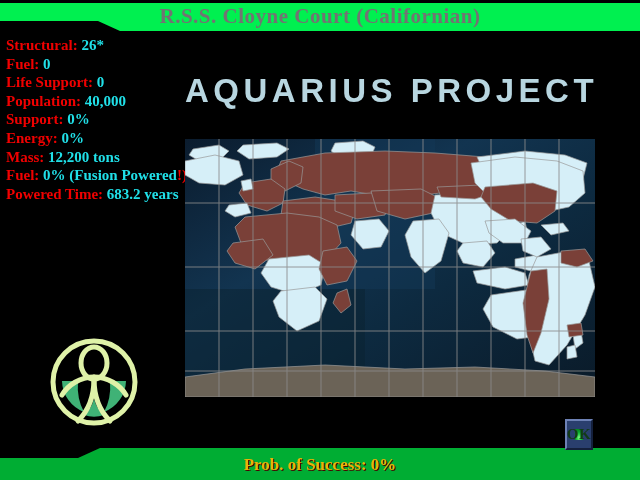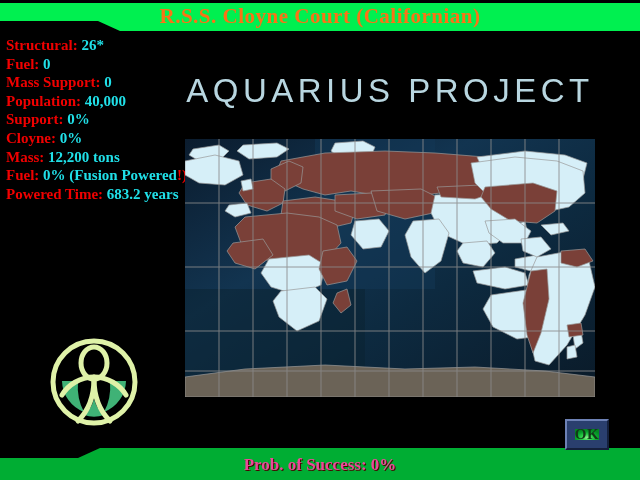--- a/index.html
+++ b/index.html
@@ -28,21 +28,21 @@
   }
   #title-text {
     position: absolute;
     left: 0;
     top: 4px;
     width: 640px;
     text-align: center;
     font-family: "Liberation Serif", "DejaVu Serif", serif;
     font-size: 21px;
     font-weight: bold;
-    color: #f97316;
+    color: #737373;
     letter-spacing: 0.5px;
     white-space: nowrap;
   }
 
   
   #stats {
     position: absolute;
     left: 6px;
     top: 36px;
     width: 210px;
@@ -65,21 +65,21 @@
 
   
   #project-heading {
     position: absolute;
     left: 185px;
     top: 72px;
     width: 410px;
     text-align: center;
     font-family: "Liberation Sans", "DejaVu Sans", sans-serif;
     font-size: 33px;
-    font-weight: 400;
+    font-weight: 700;
     letter-spacing: 4.5px;
     color: #b8d6e0;
     white-space: nowrap;
   }
 
   
   #map-frame {
     position: absolute;
     left: 185px;
     top: 139px;
@@ -115,31 +115,31 @@
   }
   #status-text {
     position: absolute;
     left: 0;
     top: 455px;
     width: 640px;
     text-align: center;
     font-family: "Liberation Serif", "DejaVu Serif", serif;
     font-size: 17px;
     font-weight: bold;
-    color: #ec4899;
+    color: #eab308;
     text-shadow: 1px 1px 0 #4a0000;
     white-space: nowrap;
   }
 
   
   #ok-button {
     position: absolute;
     left: 565px;
     top: 419px;
-    width: 44px;
+    width: 28px;
     height: 31px;
     background: #2a3f6e;
     border-top: 2px solid #6d81b5;
     border-left: 2px solid #6d81b5;
     border-right: 2px solid #14203c;
     border-bottom: 2px solid #14203c;
     box-sizing: border-box;
     padding: 8px;
     cursor: pointer;
   }
@@ -172,33 +172,33 @@
   <div id="stats">
     <div class="stat-row">
       <span>Structural:</span>
       <span class="stat-value">26*</span><span class="stat-suffix"></span>
     </div>
     <div class="stat-row">
       <span>Fuel:</span>
       <span class="stat-value">0</span><span class="stat-suffix"></span>
     </div>
     <div class="stat-row">
-      <span>Mass Support:</span>
+      <span>Life Support:</span>
       <span class="stat-value">0</span><span class="stat-suffix"></span>
     </div>
     <div class="stat-row">
       <span>Population:</span>
       <span class="stat-value">40,000</span><span class="stat-suffix"></span>
     </div>
     <div class="stat-row">
       <span>Support:</span>
       <span class="stat-value">0%</span><span class="stat-suffix"></span>
     </div>
     <div class="stat-row">
-      <span>Cloyne:</span>
+      <span>Energy:</span>
       <span class="stat-value">0%</span><span class="stat-suffix"></span>
     </div>
     <div class="stat-row">
       <span>Mass:</span>
       <span class="stat-value">12,200 tons</span><span class="stat-suffix"></span>
     </div>
     <div class="stat-row">
       <span>Fuel:</span>
       <span class="stat-value">0% (Fusion Powered</span><span class="stat-suffix">!)</span>
     </div>

